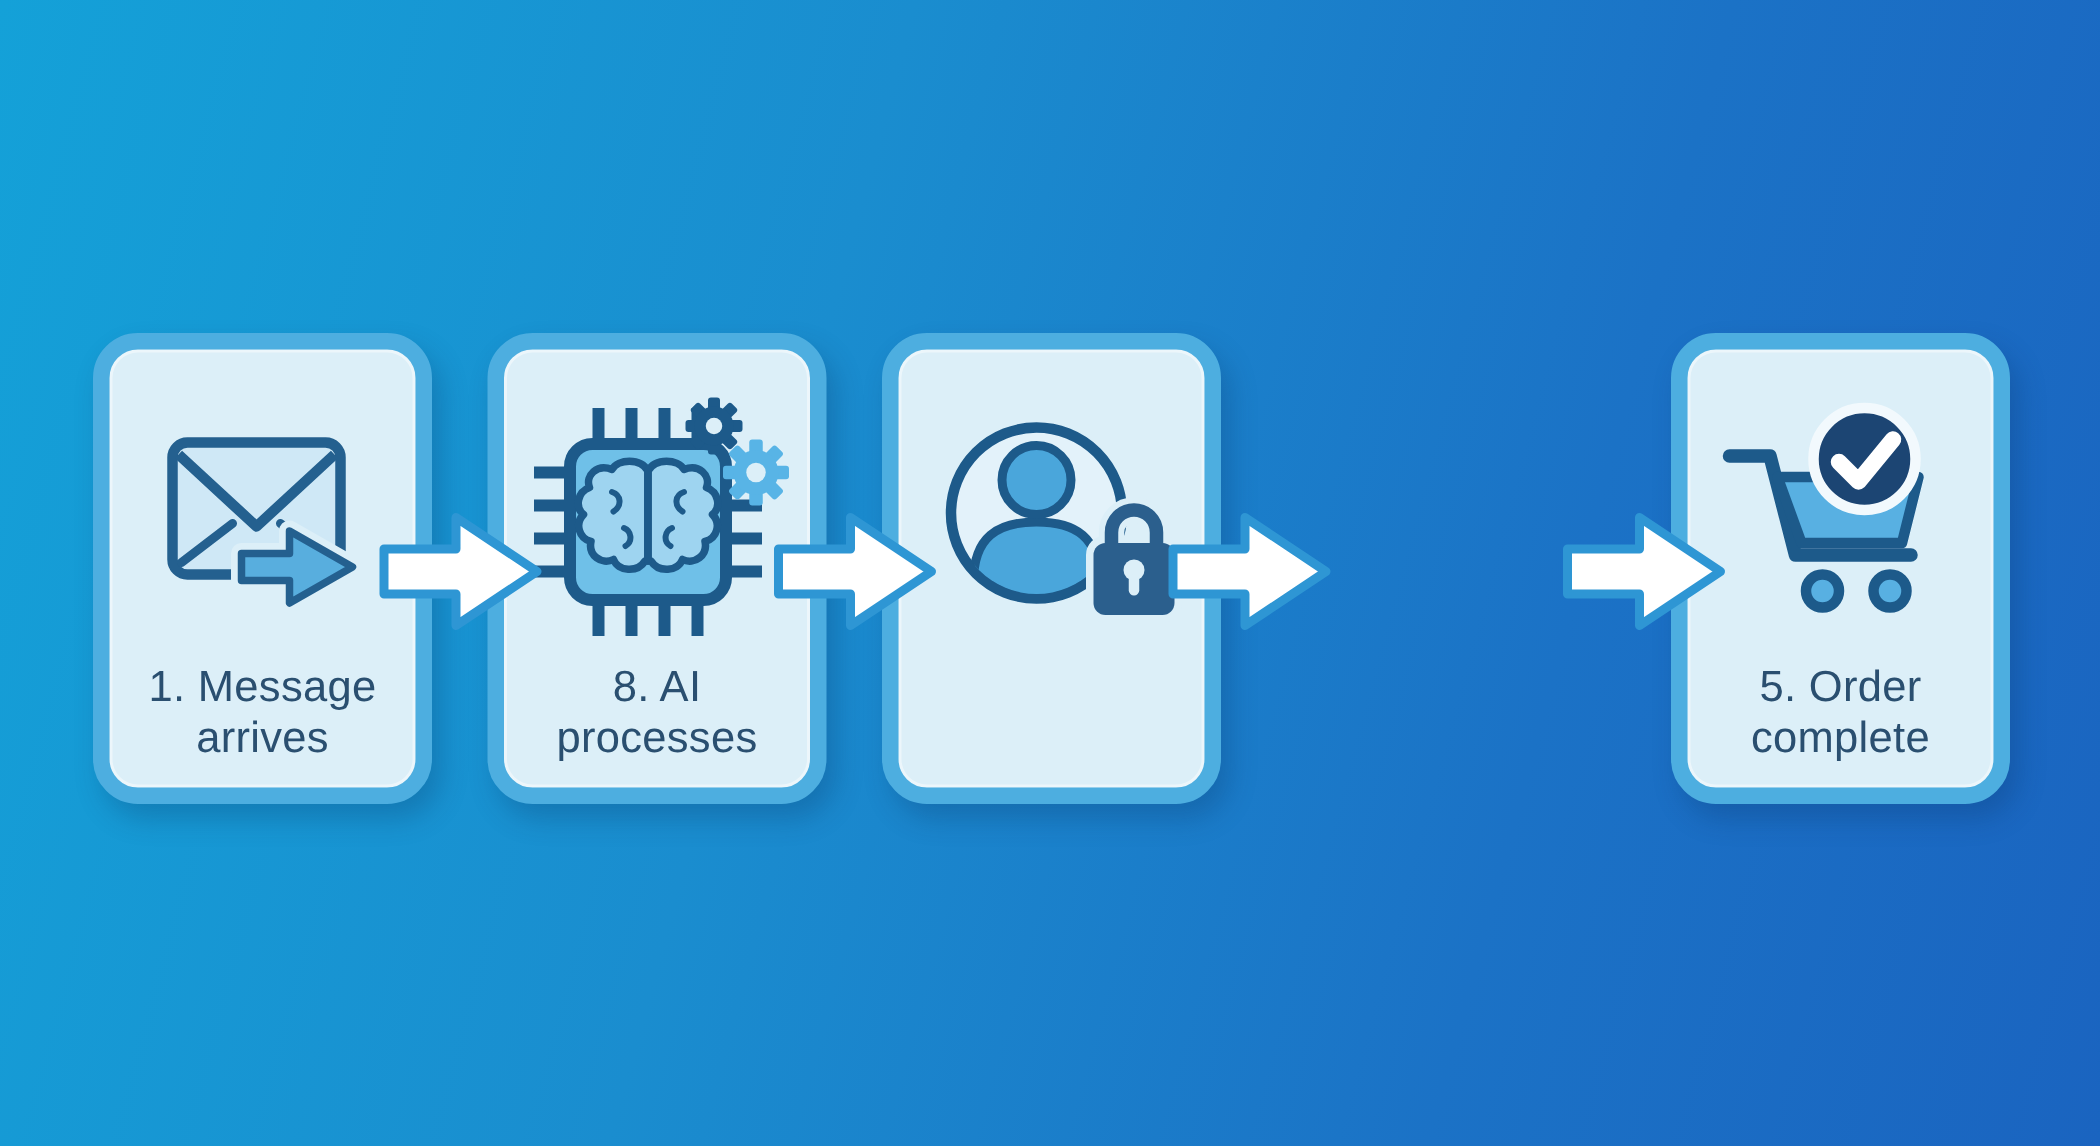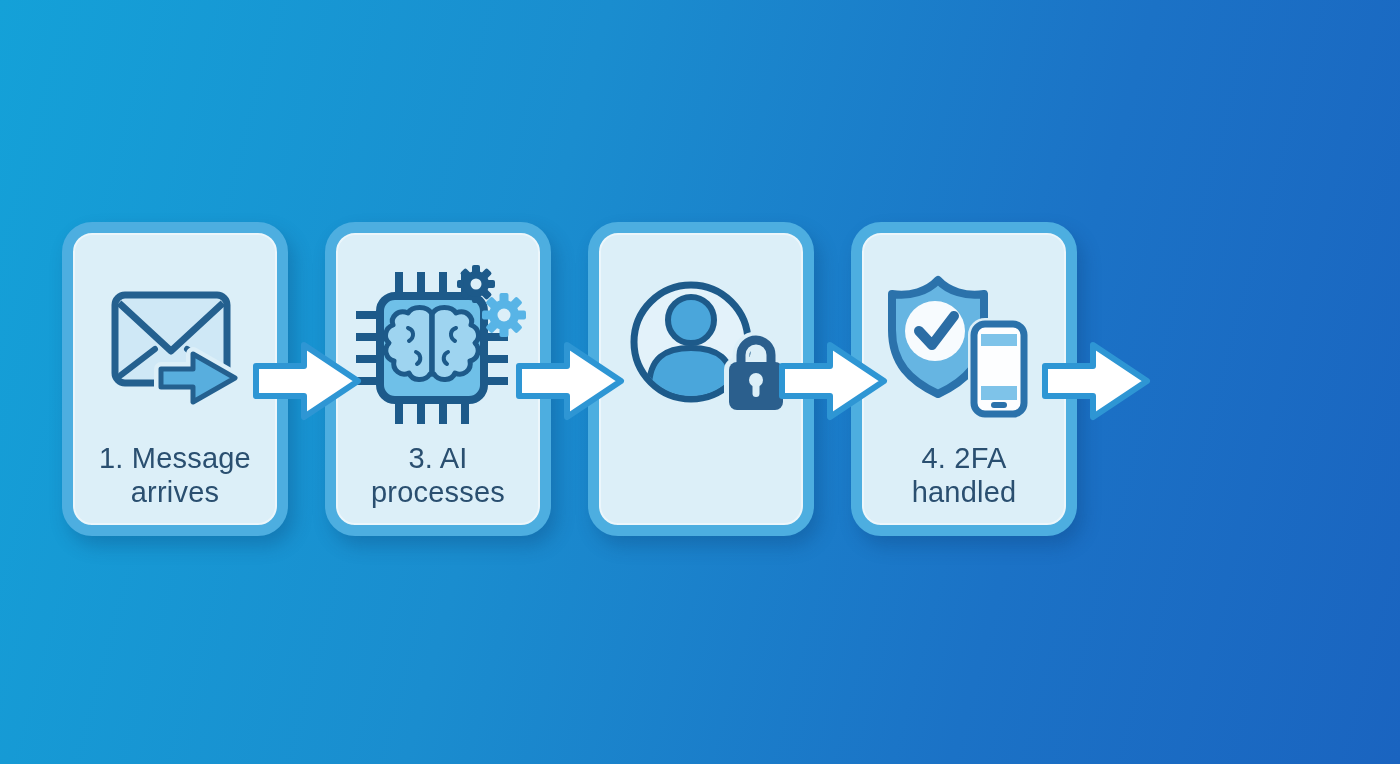--- a/index.html
+++ b/index.html
@@ -93,21 +93,21 @@
             <rect x="-4.5" y="-22" width="9" height="11" rx="2" transform="rotate(180)"></rect>
             <rect x="-4.5" y="-22" width="9" height="11" rx="2" transform="rotate(225)"></rect>
             <rect x="-4.5" y="-22" width="9" height="11" rx="2" transform="rotate(270)"></rect>
             <rect x="-4.5" y="-22" width="9" height="11" rx="2" transform="rotate(315)"></rect>
             <circle r="15"></circle>
           </g>
           <circle r="6.5" fill="#dceff8"></circle>
         </g>
       </svg>
     </div>
-    <div class="label">3. AI
+    <div class="label">8. AI
 processes</div>
   </div>
 
   <div class="card c3">
     <div class="icon-box">
       <svg width="176" height="156" viewBox="0 0 176 156">
         <defs>
           <clipPath id="userclip">
               <circle cx="78" cy="72" r="54"></circle>
             </clipPath>
@@ -122,39 +122,37 @@
           <rect x="116" y="92" width="54" height="48" rx="8" fill="#dceff8" stroke="#dceff8" stroke-width="10"></rect>
           <path d="M128 96 V85 a15 15 0 0 1 30 0 V96" fill="none" stroke="#2b5f8d" stroke-width="9"></path>
           <rect x="116" y="92" width="54" height="48" rx="8" fill="#2b5f8d"></rect>
           <circle cx="143" cy="110" r="7" fill="#dceff8"></circle>
           <rect x="139.5" y="113" width="7" height="14" rx="3.5" fill="#dceff8"></rect>
         </g>
       </svg>
     </div>
   </div>
 
-  <div class="card c4">
+
+  <div class="card c5">
     <div class="icon-box">
-      <svg width="180" height="160" viewBox="0 0 180 160">
-        <path d="M64 12 C74 23 92 29 110 26 L110 62 C110 95 92 113 64 126 C36 113 18 95 18 62 L18 26 C36 29 54 23 64 12 Z" fill="#66b5e2" stroke="#2b72ab" stroke-width="8" stroke-linejoin="round"></path>
-        <circle cx="61" cy="63" r="30" fill="#f7fbfe"></circle>
-        <path d="M45 63 L58 77 L80 48" fill="none" stroke="#2b6da5" stroke-width="10" stroke-linecap="round" stroke-linejoin="round"></path>
+      <svg width="176" height="160" viewBox="0 0 176 160">
+        <path d="M14 36 L41 36 L58 102 L135 102" fill="none" stroke="#1d5a8a" stroke-width="9" stroke-linecap="round" stroke-linejoin="round"></path>
+        <path d="M46 50 L140 50 L129 94 L62 94 Z" fill="#58b0e2" stroke="#1d5a8a" stroke-width="7" stroke-linejoin="round"></path>
+        <circle cx="76" cy="126" r="11" fill="#58b0e2" stroke="#1d5a8a" stroke-width="7"></circle>
+        <circle cx="121" cy="126" r="11" fill="#58b0e2" stroke="#1d5a8a" stroke-width="7"></circle>
         <g>
-          <rect x="100" y="56" width="50" height="90" rx="11" fill="#dceff8" stroke="#dceff8" stroke-width="12"></rect>
-          <rect x="100" y="56" width="50" height="90" rx="11" fill="#fdfeff" stroke="#2b72ab" stroke-width="7"></rect>
-          <rect x="107" y="66" width="36" height="12" fill="#7ec3e9"></rect>
-          <rect x="107" y="118" width="36" height="14" fill="#7ec3e9"></rect>
-          <rect x="117" y="134" width="16" height="6" rx="3" fill="#2b72ab"></rect>
+          <circle cx="104" cy="38" r="34" fill="#1c4573" stroke="#f2f9fd" stroke-width="7"></circle>
+          <path d="M87 40 L100 53 L123 25" fill="none" stroke="#ffffff" stroke-width="11" stroke-linecap="round" stroke-linejoin="round"></path>
         </g>
       </svg>
     </div>
-    <div class="label">4. 2FA
-handled</div>
+    <div class="label">5. Order
+complete</div>
   </div>
-
 
   <svg class="arrow a1" viewBox="0 0 112 82">
     <polygon points="5,26 53,26 53,5 107,41 53,77 53,56 5,56" fill="#ffffff" stroke="#2e96d4" stroke-width="6" stroke-linejoin="round"></polygon>
   </svg>
   <svg class="arrow a2" viewBox="0 0 112 82">
     <polygon points="5,26 53,26 53,5 107,41 53,77 53,56 5,56" fill="#ffffff" stroke="#2e96d4" stroke-width="6" stroke-linejoin="round"></polygon>
   </svg>
   <svg class="arrow a3" viewBox="0 0 112 82">
     <polygon points="5,26 53,26 53,5 107,41 53,77 53,56 5,56" fill="#ffffff" stroke="#2e96d4" stroke-width="6" stroke-linejoin="round"></polygon>
   </svg>

